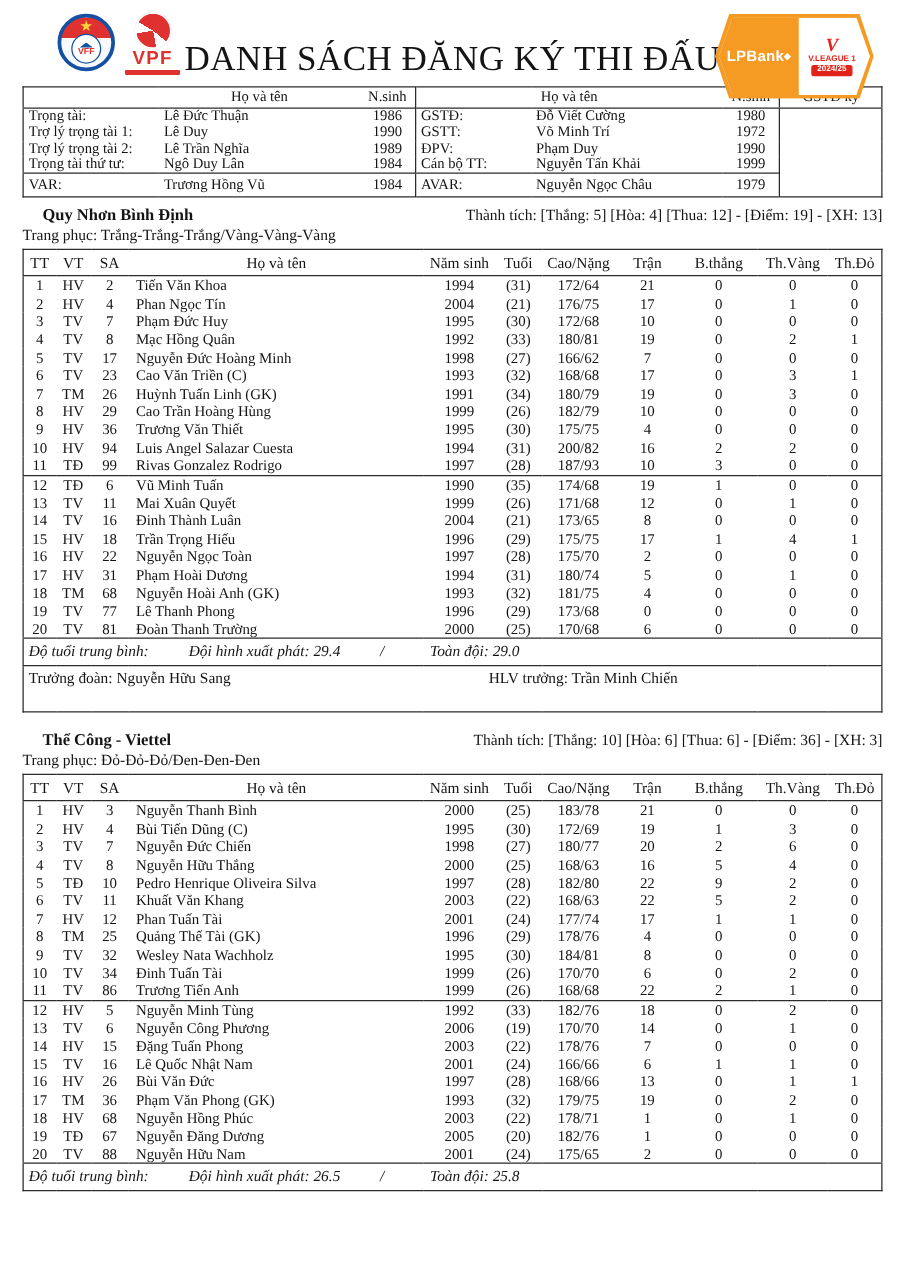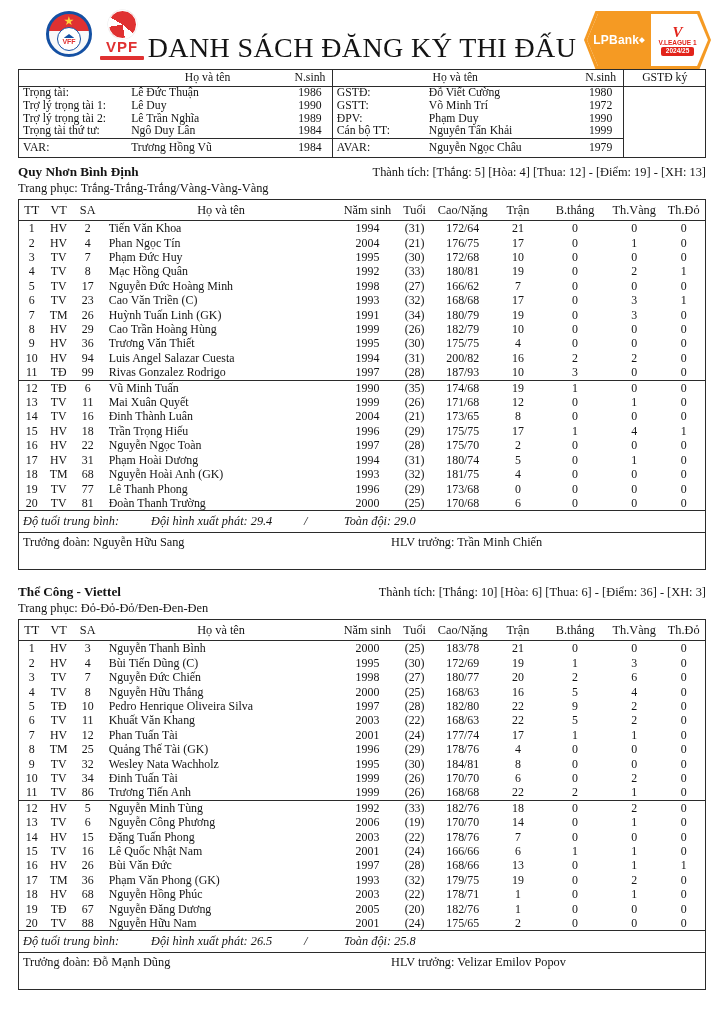--- a/index.html
+++ b/index.html
@@ -36,21 +36,21 @@
     padding:0 2px; border-radius:2px; font-family:"Liberation Sans",sans-serif; }
   
   .logo-vpf { position:absolute; left:97px; top:10px; width:50px; text-align:center; }
   .vpf-ball { width:29px; height:29px; margin:0 auto; border-radius:50%;
     background:conic-gradient(from 35deg,#e03131 0 95deg,#fff 95deg 135deg,#e03131 135deg 225deg,#fff 225deg 265deg,#e03131 265deg 360deg);
     border:1px solid #fff; box-shadow:0 0 0 .5px #e8e8e8; }
   .vpf-label { color:#e03131; font-weight:bold; font-size:15px; line-height:16px;
     letter-spacing:1px; font-family:"Liberation Sans",sans-serif; }
   .vpf-bar { width:44px; height:4px; background:#e03131; margin:1px auto 0; border-radius:1px; }
   
-  .badge { position:absolute; left:584px; top:11px; width:127px; height:58px; }
+  .badge { position:absolute; left:572px; top:11px; width:127px; height:68px; }
   .badge-outer { width:100%; height:100%; background:#f59a23; position:relative;
     clip-path:polygon(0 50%,9% 0,91% 0,100% 50%,91% 100%,9% 100%); }
   .badge-inner { position:absolute; left:3px; top:3px; right:3px; bottom:3px;
     background:#fff; display:flex;
     clip-path:polygon(0 50%,9% 0,91% 0,100% 50%,91% 100%,9% 100%); }
   .badge-left { width:53%; background:#f59a23; display:flex; align-items:center;
     justify-content:center; color:#fff; font-weight:bold; font-size:12px;
     font-family:"Liberation Sans",sans-serif; letter-spacing:.2px; }
   .badge-left .dia { font-size:7px; vertical-align:top; }
   .badge-right { width:47%; display:flex; flex-direction:column; align-items:center;
@@ -80,21 +80,21 @@
   .officials .sign-cell { border-left:1.4px solid #2b2b2b; }
   .officials col.oc1 { width:108px; } .officials col.oc2 { width:160px; }
   .officials col.oc3 { width:44px; }  .officials col.oc4 { width:92px; }
   .officials col.oc5 { width:152px; } .officials col.oc6 { width:46px; }
   .officials col.oc7 { width:81px; }
   .officials .byear { text-align:center; }
 
   
   .team-head { margin:6px 18px 0; }
   .team-line1 { display:flex; justify-content:space-between; align-items:baseline; }
-  .team-name { font-weight:bold; font-size:13.2px; line-height:16px; }
+  .team-name { font-weight:bold; font-size:13.2px; line-height:16px;margin-left:16px; }
   .team-record { font-size:12.4px; line-height:16px; white-space:nowrap; }
   .team-kit { font-size:12.4px; line-height:15px; margin-top:1px; }
 
   
   .roster { margin:3px 18px 0; width:688px; font-size:11.9px; border:1.6px solid #2b2b2b; }
   .roster col.c1 {width:26px;} .roster col.c2 {width:28px;} .roster col.c3 {width:30px;}
   .roster col.c4 {width:236px;} .roster col.c5 {width:56px;} .roster col.c6 {width:38px;}
   .roster col.c7 {width:58px;} .roster col.c8 {width:52px;} .roster col.c9 {width:62px;}
   .roster col.c10 {width:56px;} .roster col.c11 {width:43px;}
   .roster thead td { height:20px; line-height:20px; border-bottom:1.4px solid #2b2b2b;
@@ -832,21 +832,16 @@
           <td>0</td>
           <td>0</td>
         </tr>
       </tbody>
     <tbody>
       <tr class="avg-row">
         <td colspan="11">
           <span class="lbl">Độ tuổi trung bình:</span><span class="start">Đội hình xuất phát: 26.5</span><span class="slash">/</span><span>Toàn đội: 25.8</span>
         </td>
       </tr>
-      <tr class="mgr-row">
-        <td colspan="11">
-          <span class="mgr">Trưởng đoàn: Đỗ Mạnh Dũng</span><span>HLV trưởng: Velizar Emilov Popov</span>
-        </td>
-      </tr>
     </tbody>
   </table>
 
 </div>
 
 </body></html>

